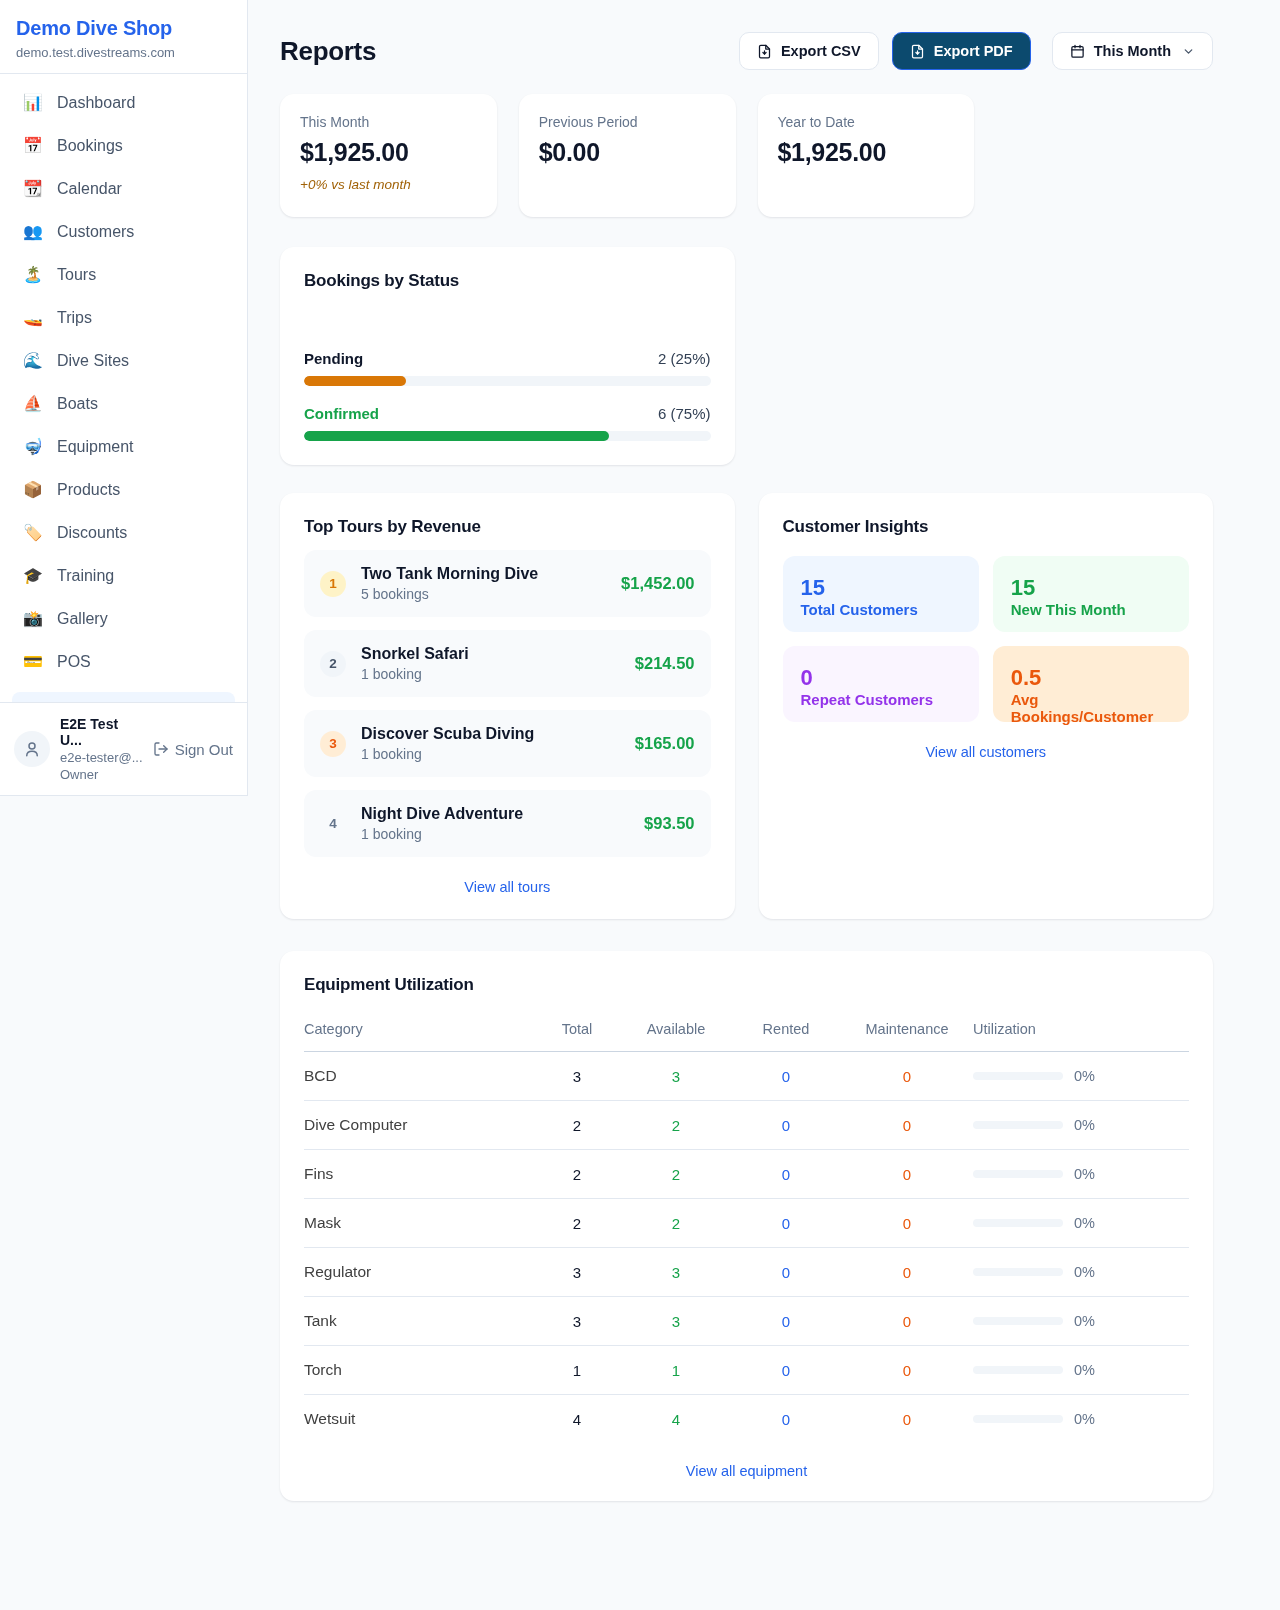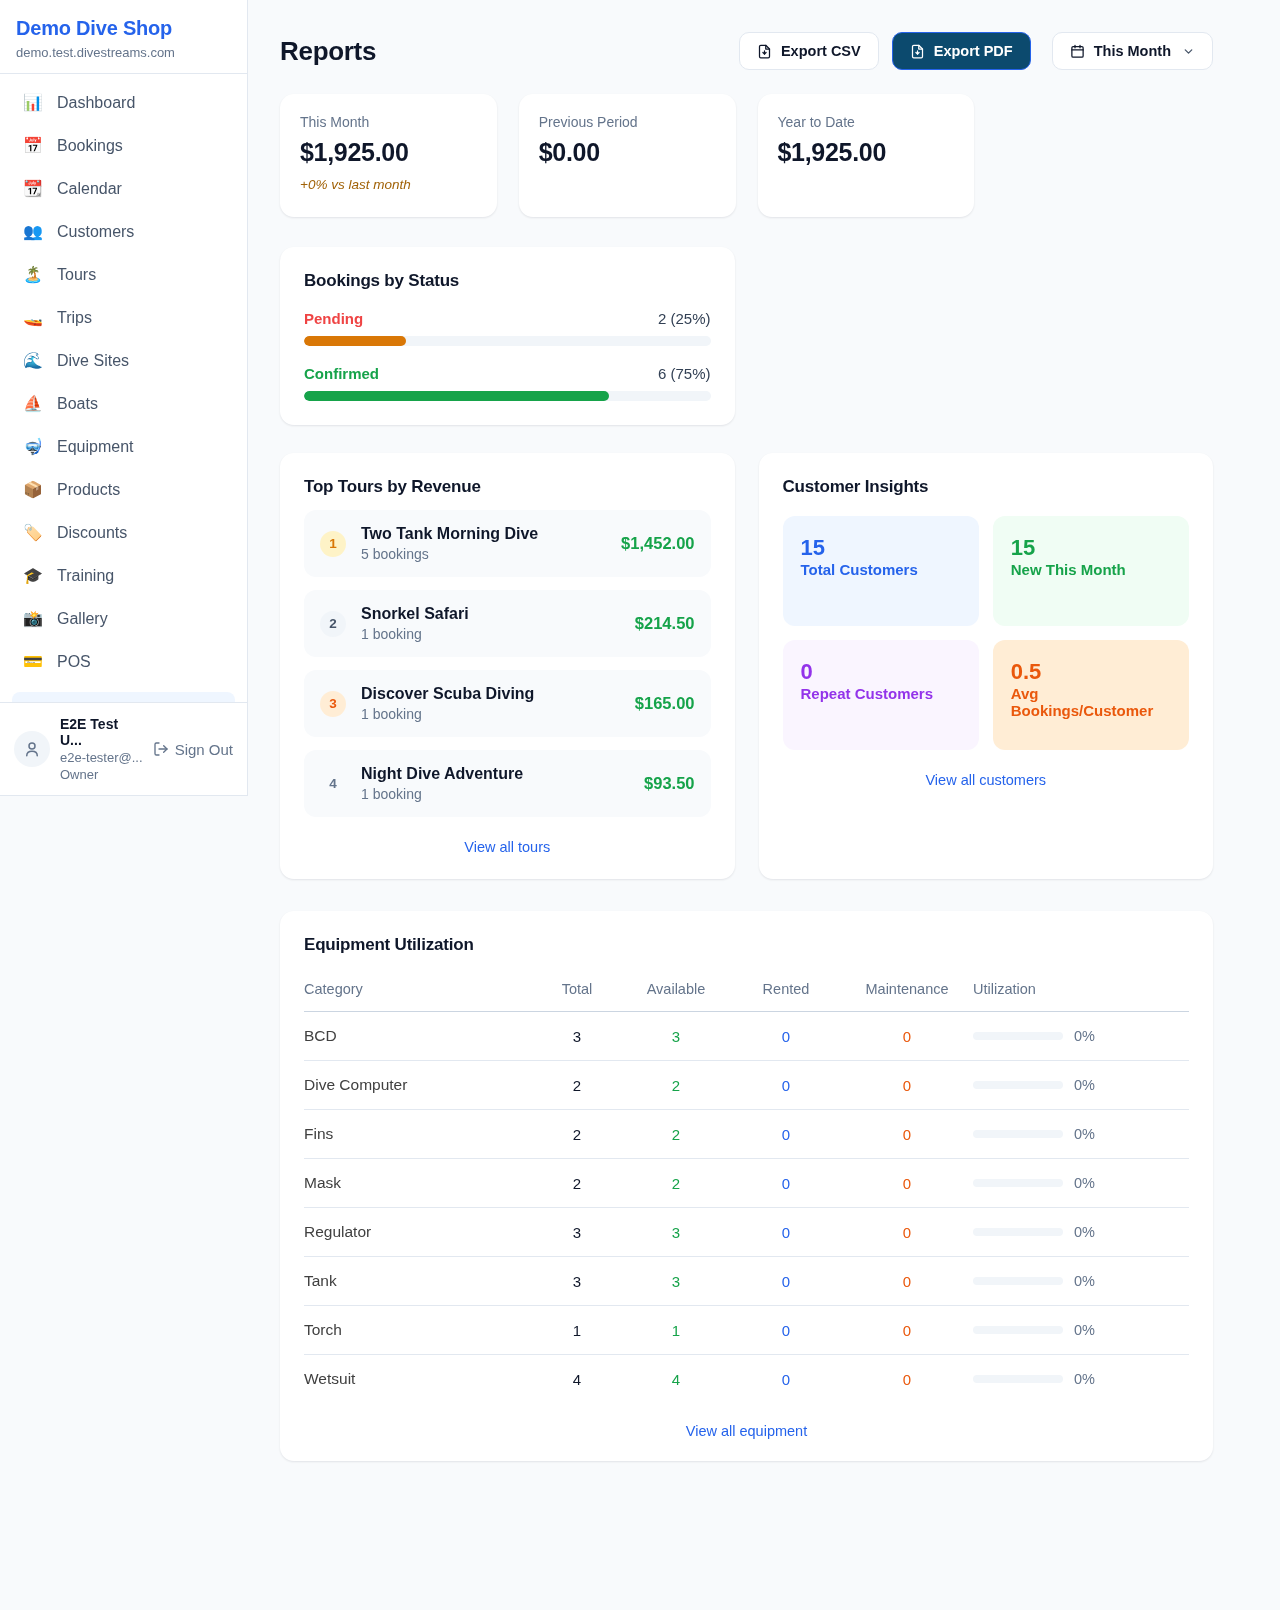--- a/index.html
+++ b/index.html
@@ -80,21 +80,21 @@
   .stat-card.value-first .stat-value { margin-top: 0; }
   .stat-card.value-first .stat-label { margin-top: 8px; font-size: 14.5px; }
   
   .row2 { display: grid; grid-template-columns: 1fr 1fr; gap: 24px; align-items: start; margin-bottom: 28px; }
   .panel { padding: 24px; }
   .panel-title { font-size: 17px; font-weight: 700; letter-spacing: -0.2px; }
   .chart-block { margin-top: 18px; height: 186px; background: #2563eb; border-radius: 2px; }
   .status-row { margin-top: 19px; }
   .status-head { display: flex; justify-content: space-between; align-items: baseline; }
   .status-label { font-size: 15px; font-weight: 700; }
-  .status-label.pending { color: #ef4444; }
+  .status-label.pending { color: #0f172a; margin-top: 40px; }
   .status-label.confirmed { color: #16a34a; }
   .status-count { font-size: 15px; color: #334155; }
   .track { height: 10px; background: #f1f5f9; border-radius: 6px; margin-top: 9px; overflow: hidden; }
   .fill { height: 100%; border-radius: 6px; }
   .fill.pending { background: #d97706; }
   .fill.confirmed { background: #16a34a; }
   
   .row3 { display: grid; grid-template-columns: 1fr 1fr; gap: 24px; margin-bottom: 32px; }
   .row3 .panel { min-height: 420px; }
   .tour-row {
@@ -111,21 +111,21 @@
   .rank-1 { background: #fef3c7; color: #d97706; }
   .rank-2 { background: #f1f5f9; color: #475569; }
   .rank-3 { background: #ffedd5; color: #ea580c; }
   .rank-4 { background: transparent; color: #64748b; font-weight: 600; }
   .tour-meta { flex: 1 1 auto; }
   .tour-name { font-size: 16px; font-weight: 700; color: #0f172a; }
   .tour-bookings { font-size: 14px; color: #64748b; margin-top: 3px; }
   .tour-price { font-size: 16.5px; font-weight: 700; color: #16a34a; white-space: nowrap; }
   .view-link { display: block; text-align: center; color: #2563eb; font-size: 14.5px; margin-top: 22px; cursor: pointer; text-decoration: none; }
   .insight-grid { display: grid; grid-template-columns: 1fr 1fr; gap: 14px; margin-top: 19px; }
-  .insight-tile { border-radius: 12px; padding: 19px 18px; height: 110px; }
+  .insight-tile { border-radius: 12px; padding: 19px 18px; height: 76px; }
   .insight-value { font-size: 22px; font-weight: 800; }
   .insight-label { font-size: 15px; font-weight: 600; margin-top: 0; }
   .tile-blue   { background: #eff6ff; color: #2563eb; }
   .tile-green  { background: #f0fdf4; color: #16a34a; }
   .tile-purple { background: #faf5ff; color: #9333ea; }
   .tile-orange { background: #ffedd5; color: #ea580c; }
   
   .equip-card { padding: 24px 24px 22px 24px; }
   .tbl { margin-top: 14px; }
   .tbl-row {

